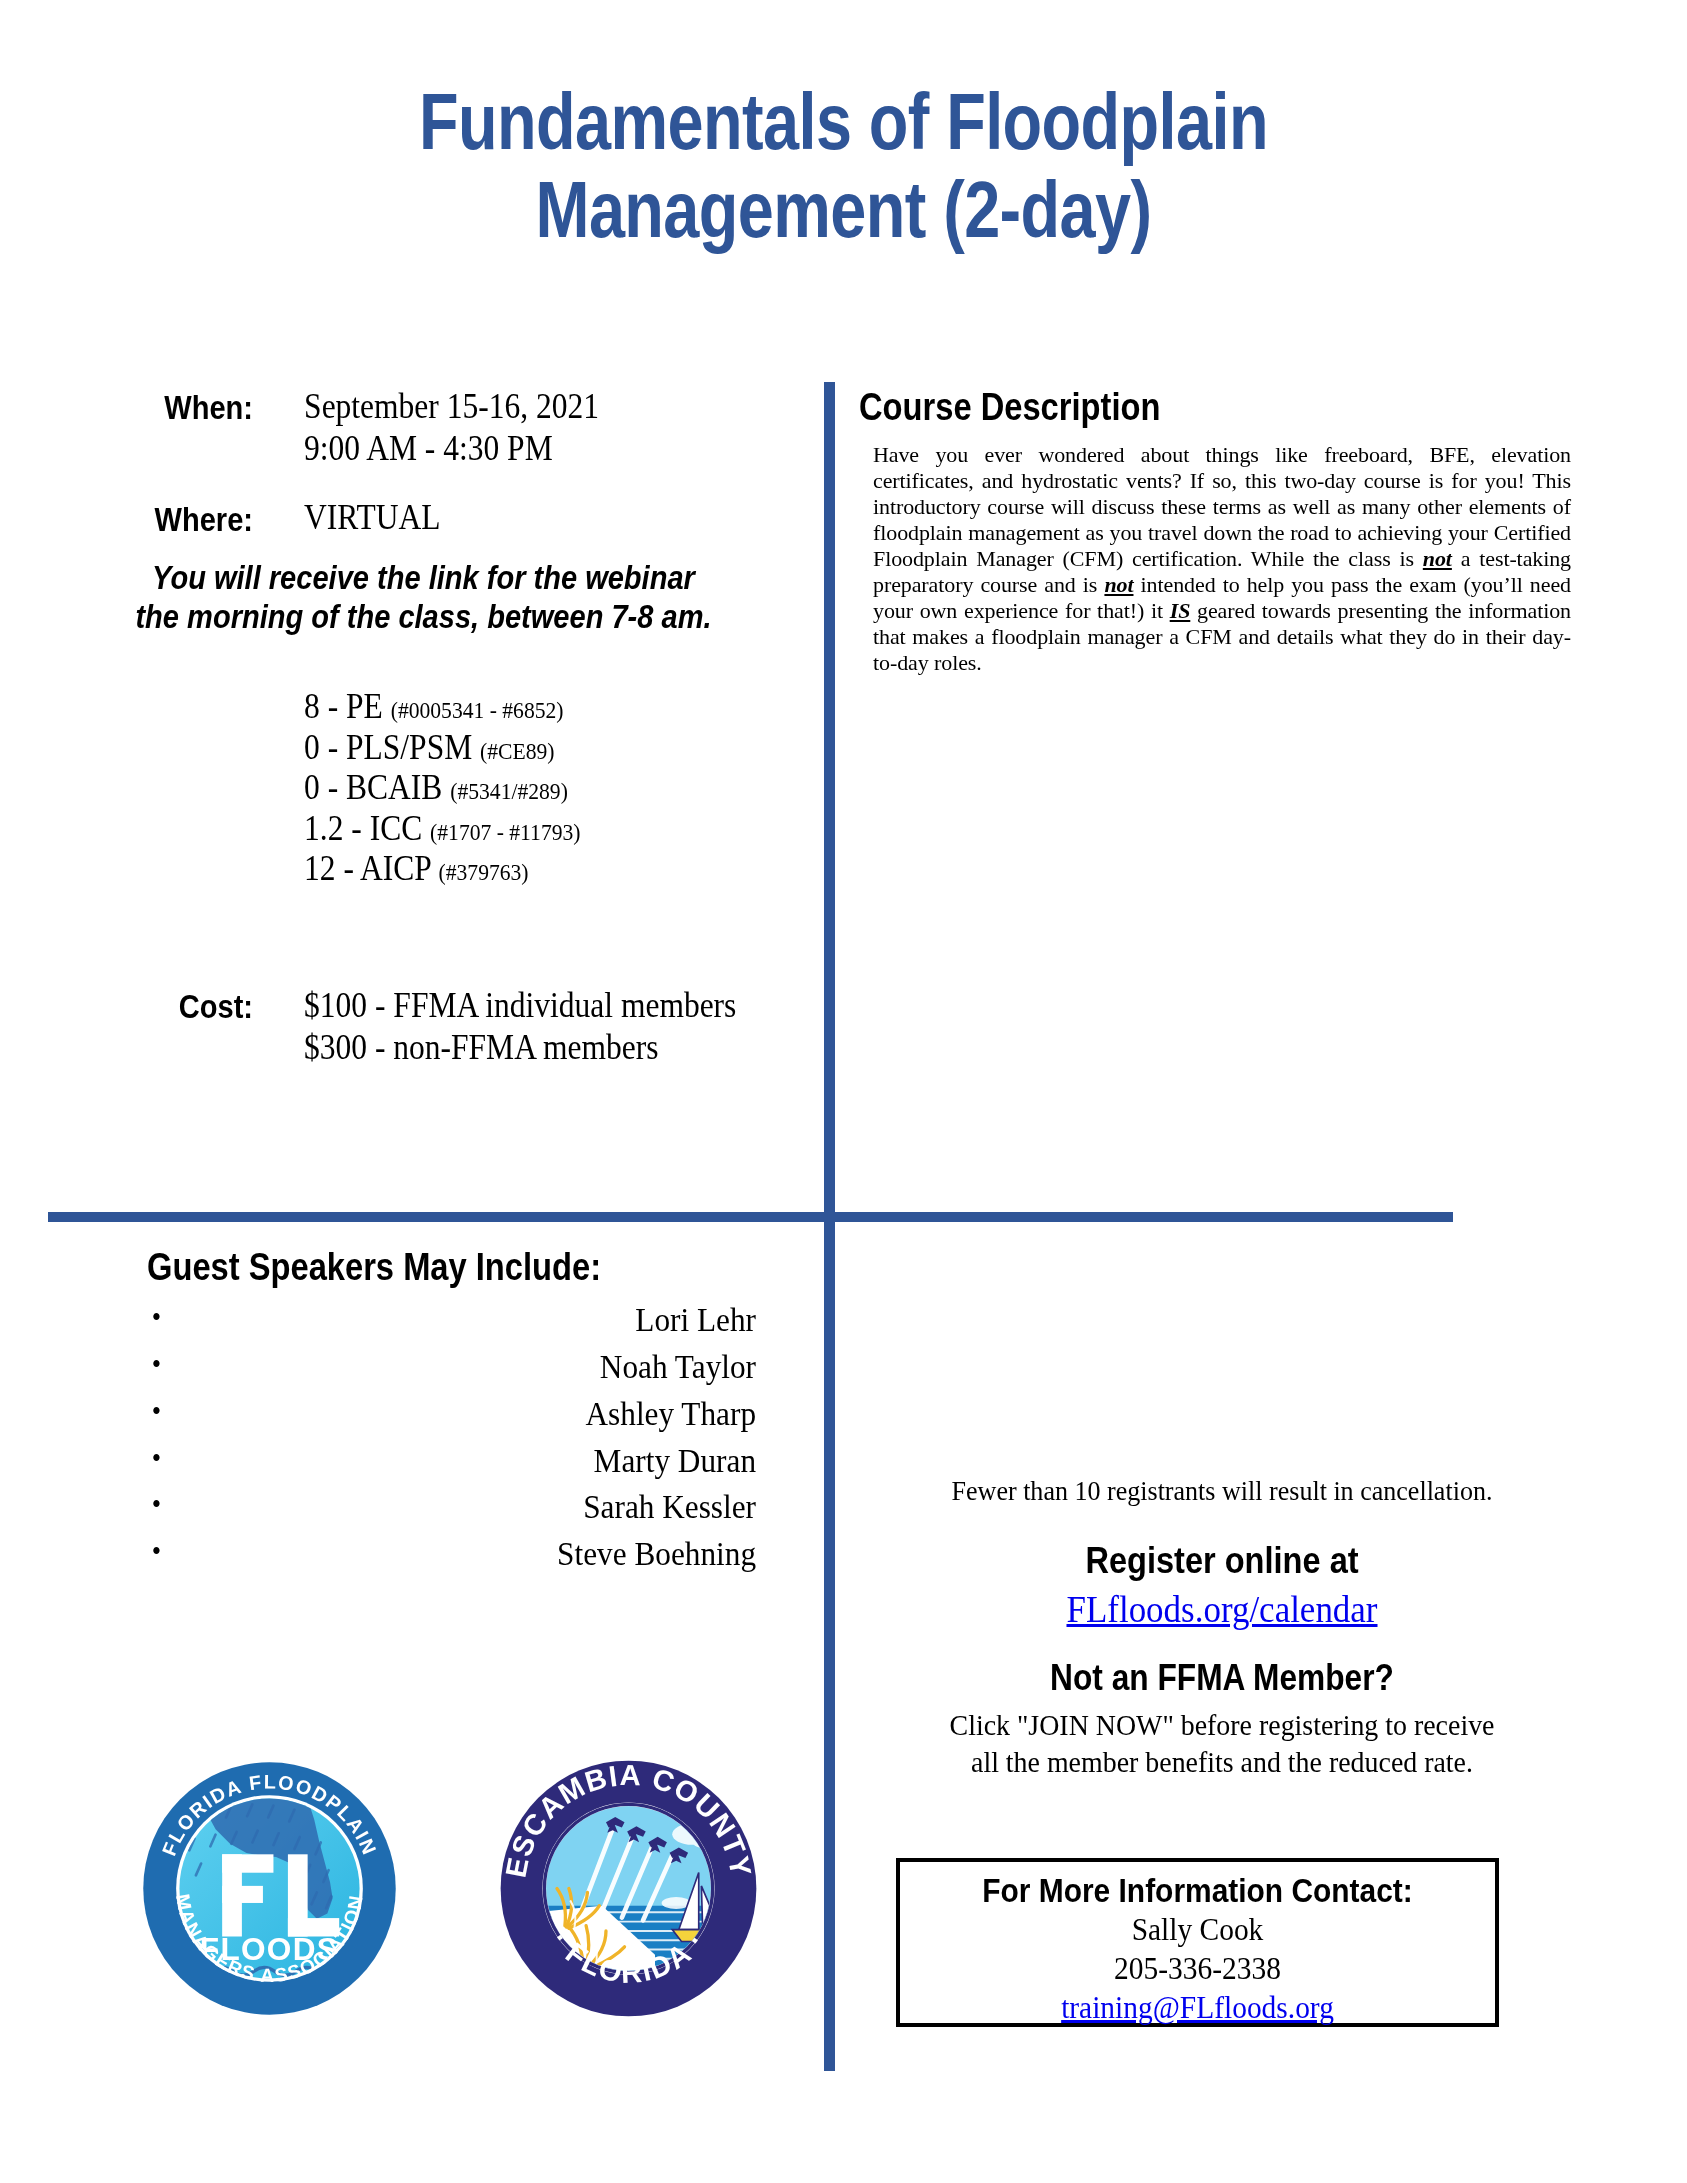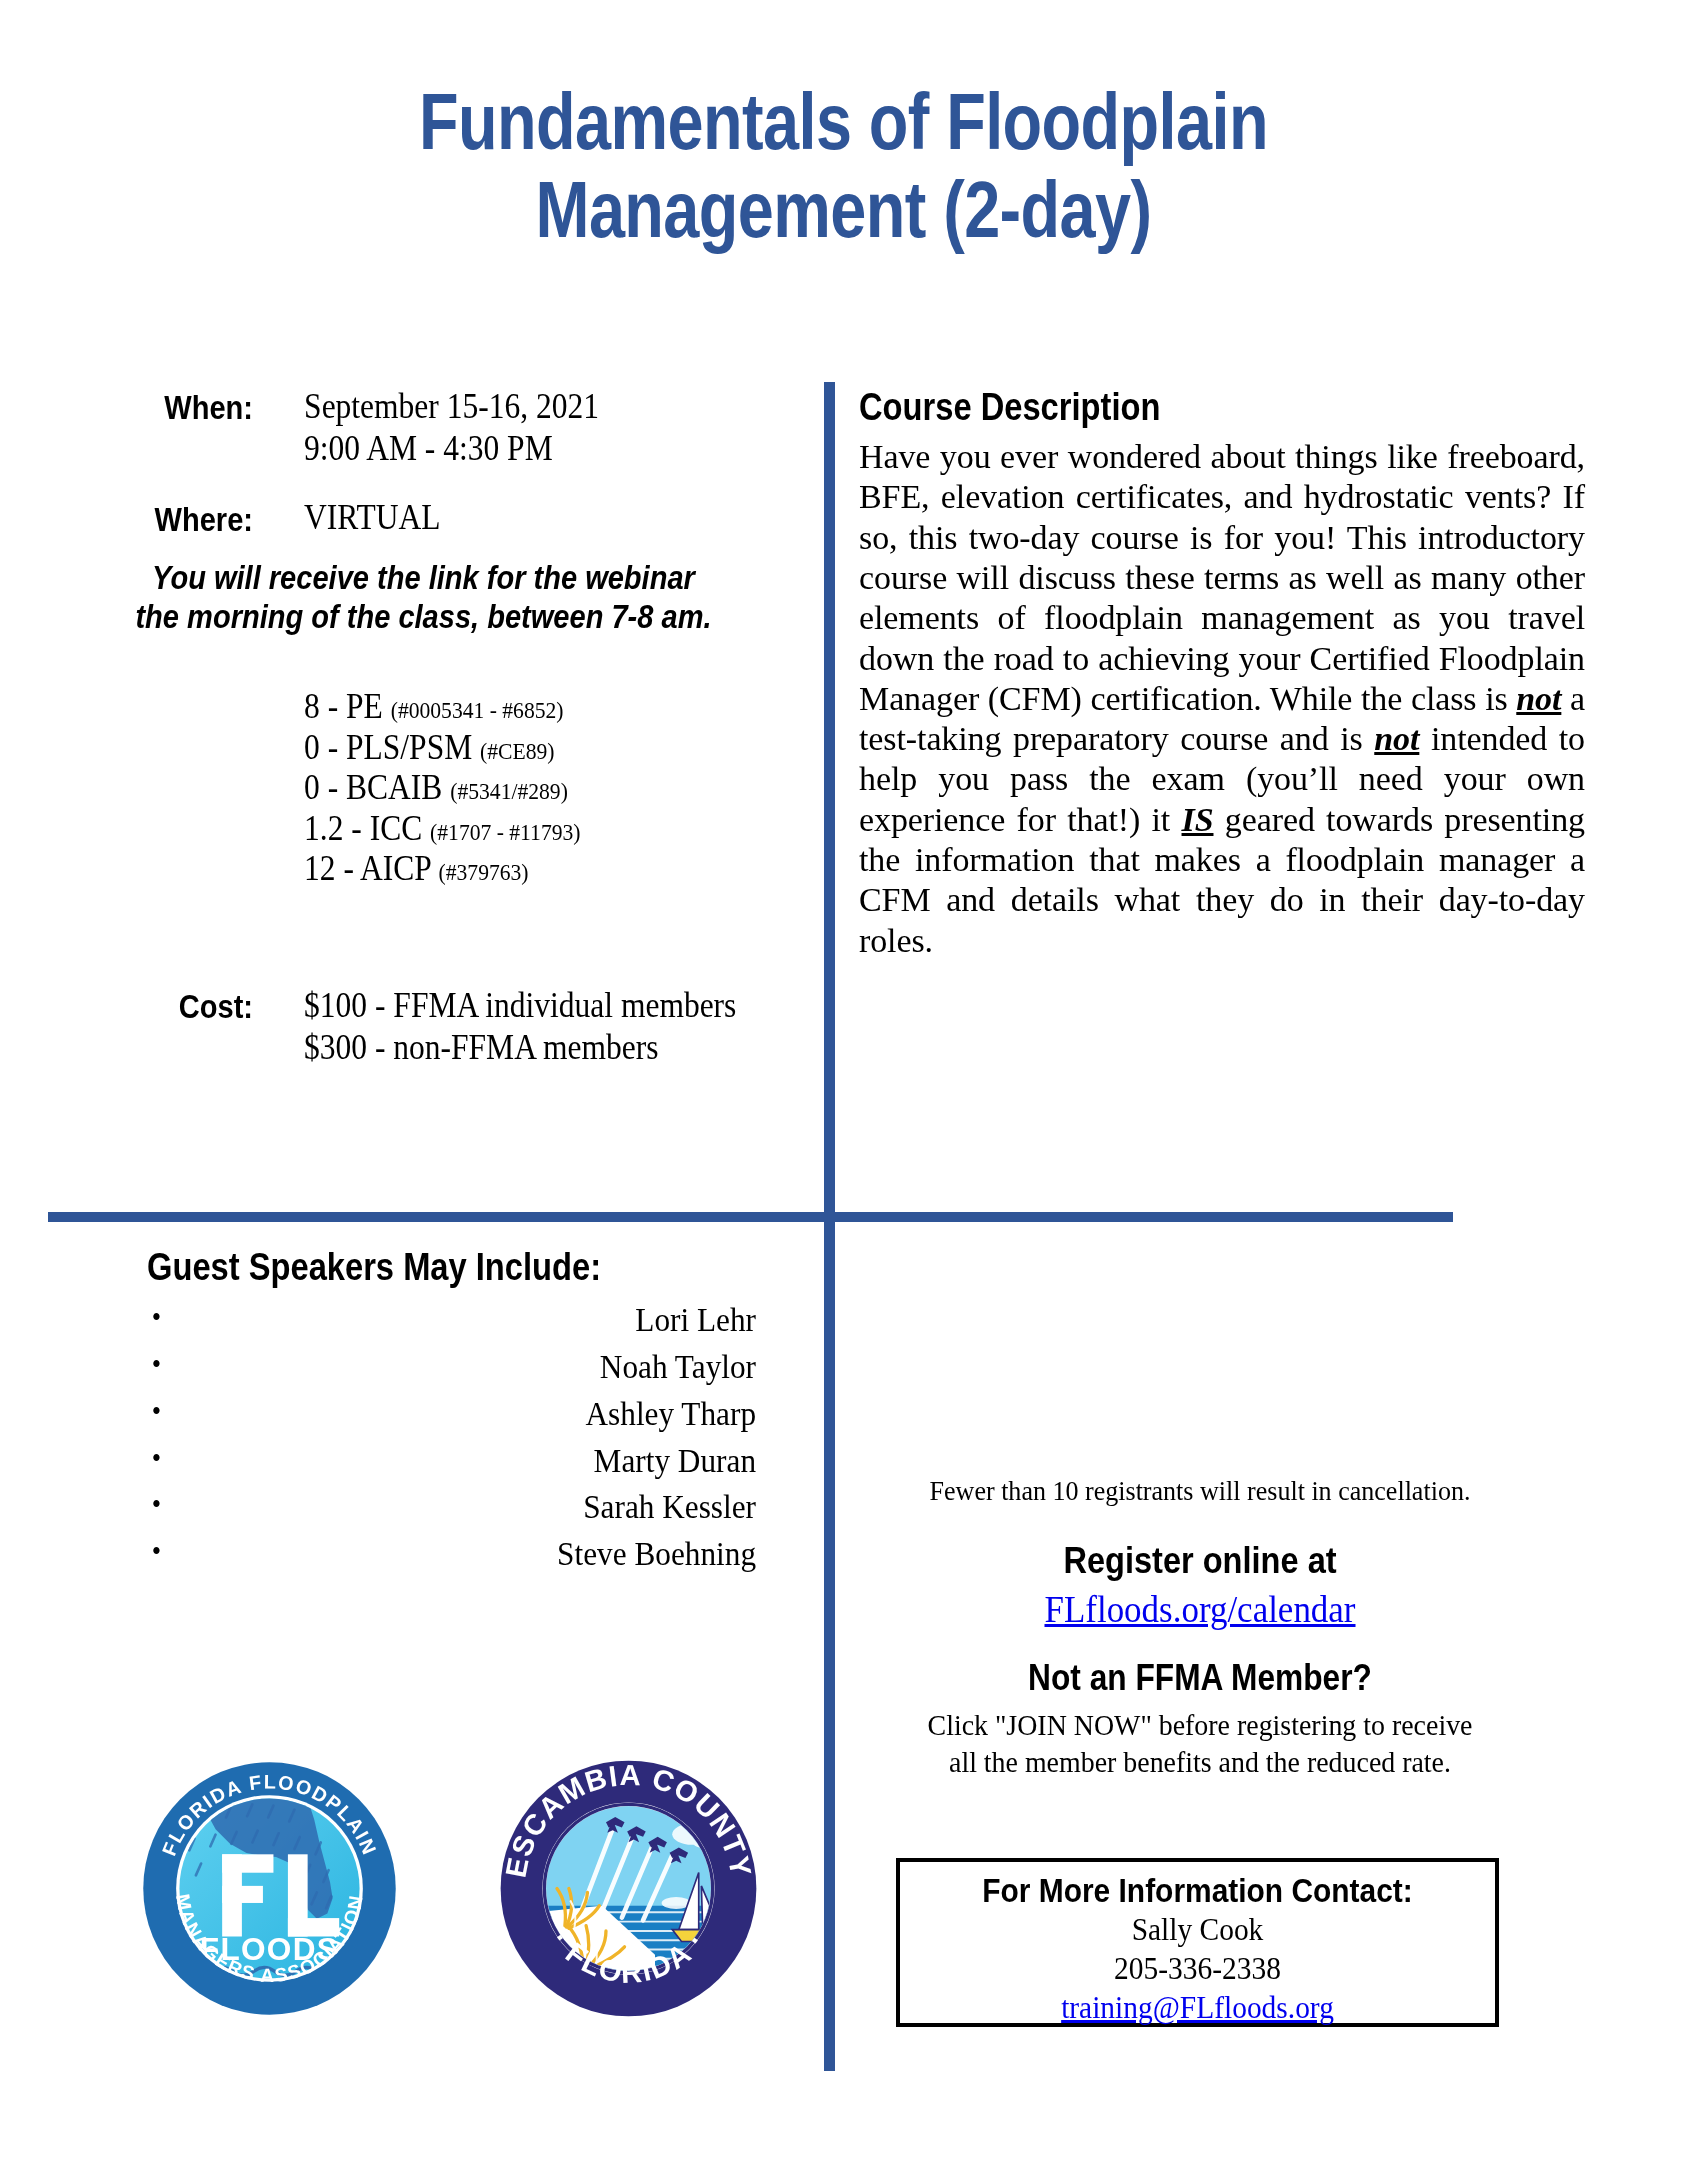--- a/index.html
+++ b/index.html
@@ -122,24 +122,24 @@
     margin: 0 0 9.3px 0;
     font-family: "Liberation Sans Narrow", "Liberation Sans", sans-serif;
     font-weight: bold;
     font-size: 38px;
     line-height: 1.05;
     transform: scaleX(0.86);
     transform-origin: left top;
     white-space: nowrap;
   }
   .course-desc p {
-    margin: 0;
+    margin: 14px;
     text-align: justify;
     text-justify: inter-word;
-    font-size: 34px;
+    font-size: 22px;
     line-height: 1.185;
     letter-spacing: -0.1px;
   }
   .course-desc em.strong-u {
     font-weight: bold;
     font-style: italic;
     text-decoration: underline;
   }
 
   
@@ -195,21 +195,21 @@
     position: absolute;
     left: 496px;
     top: 1752px;
     width: 265px;
     height: 273px;
   }
 
   
   .reg-block {
     position: absolute;
-    left: 837px;
+    left: 859px;
     top: 1474px;
     width: 726px;
     text-align: center;
   }
   .reg-note {
     font-size: 28px;
     line-height: 1.2;
     transform: scaleX(0.93);
     transform-origin: center top;
     white-space: nowrap;

